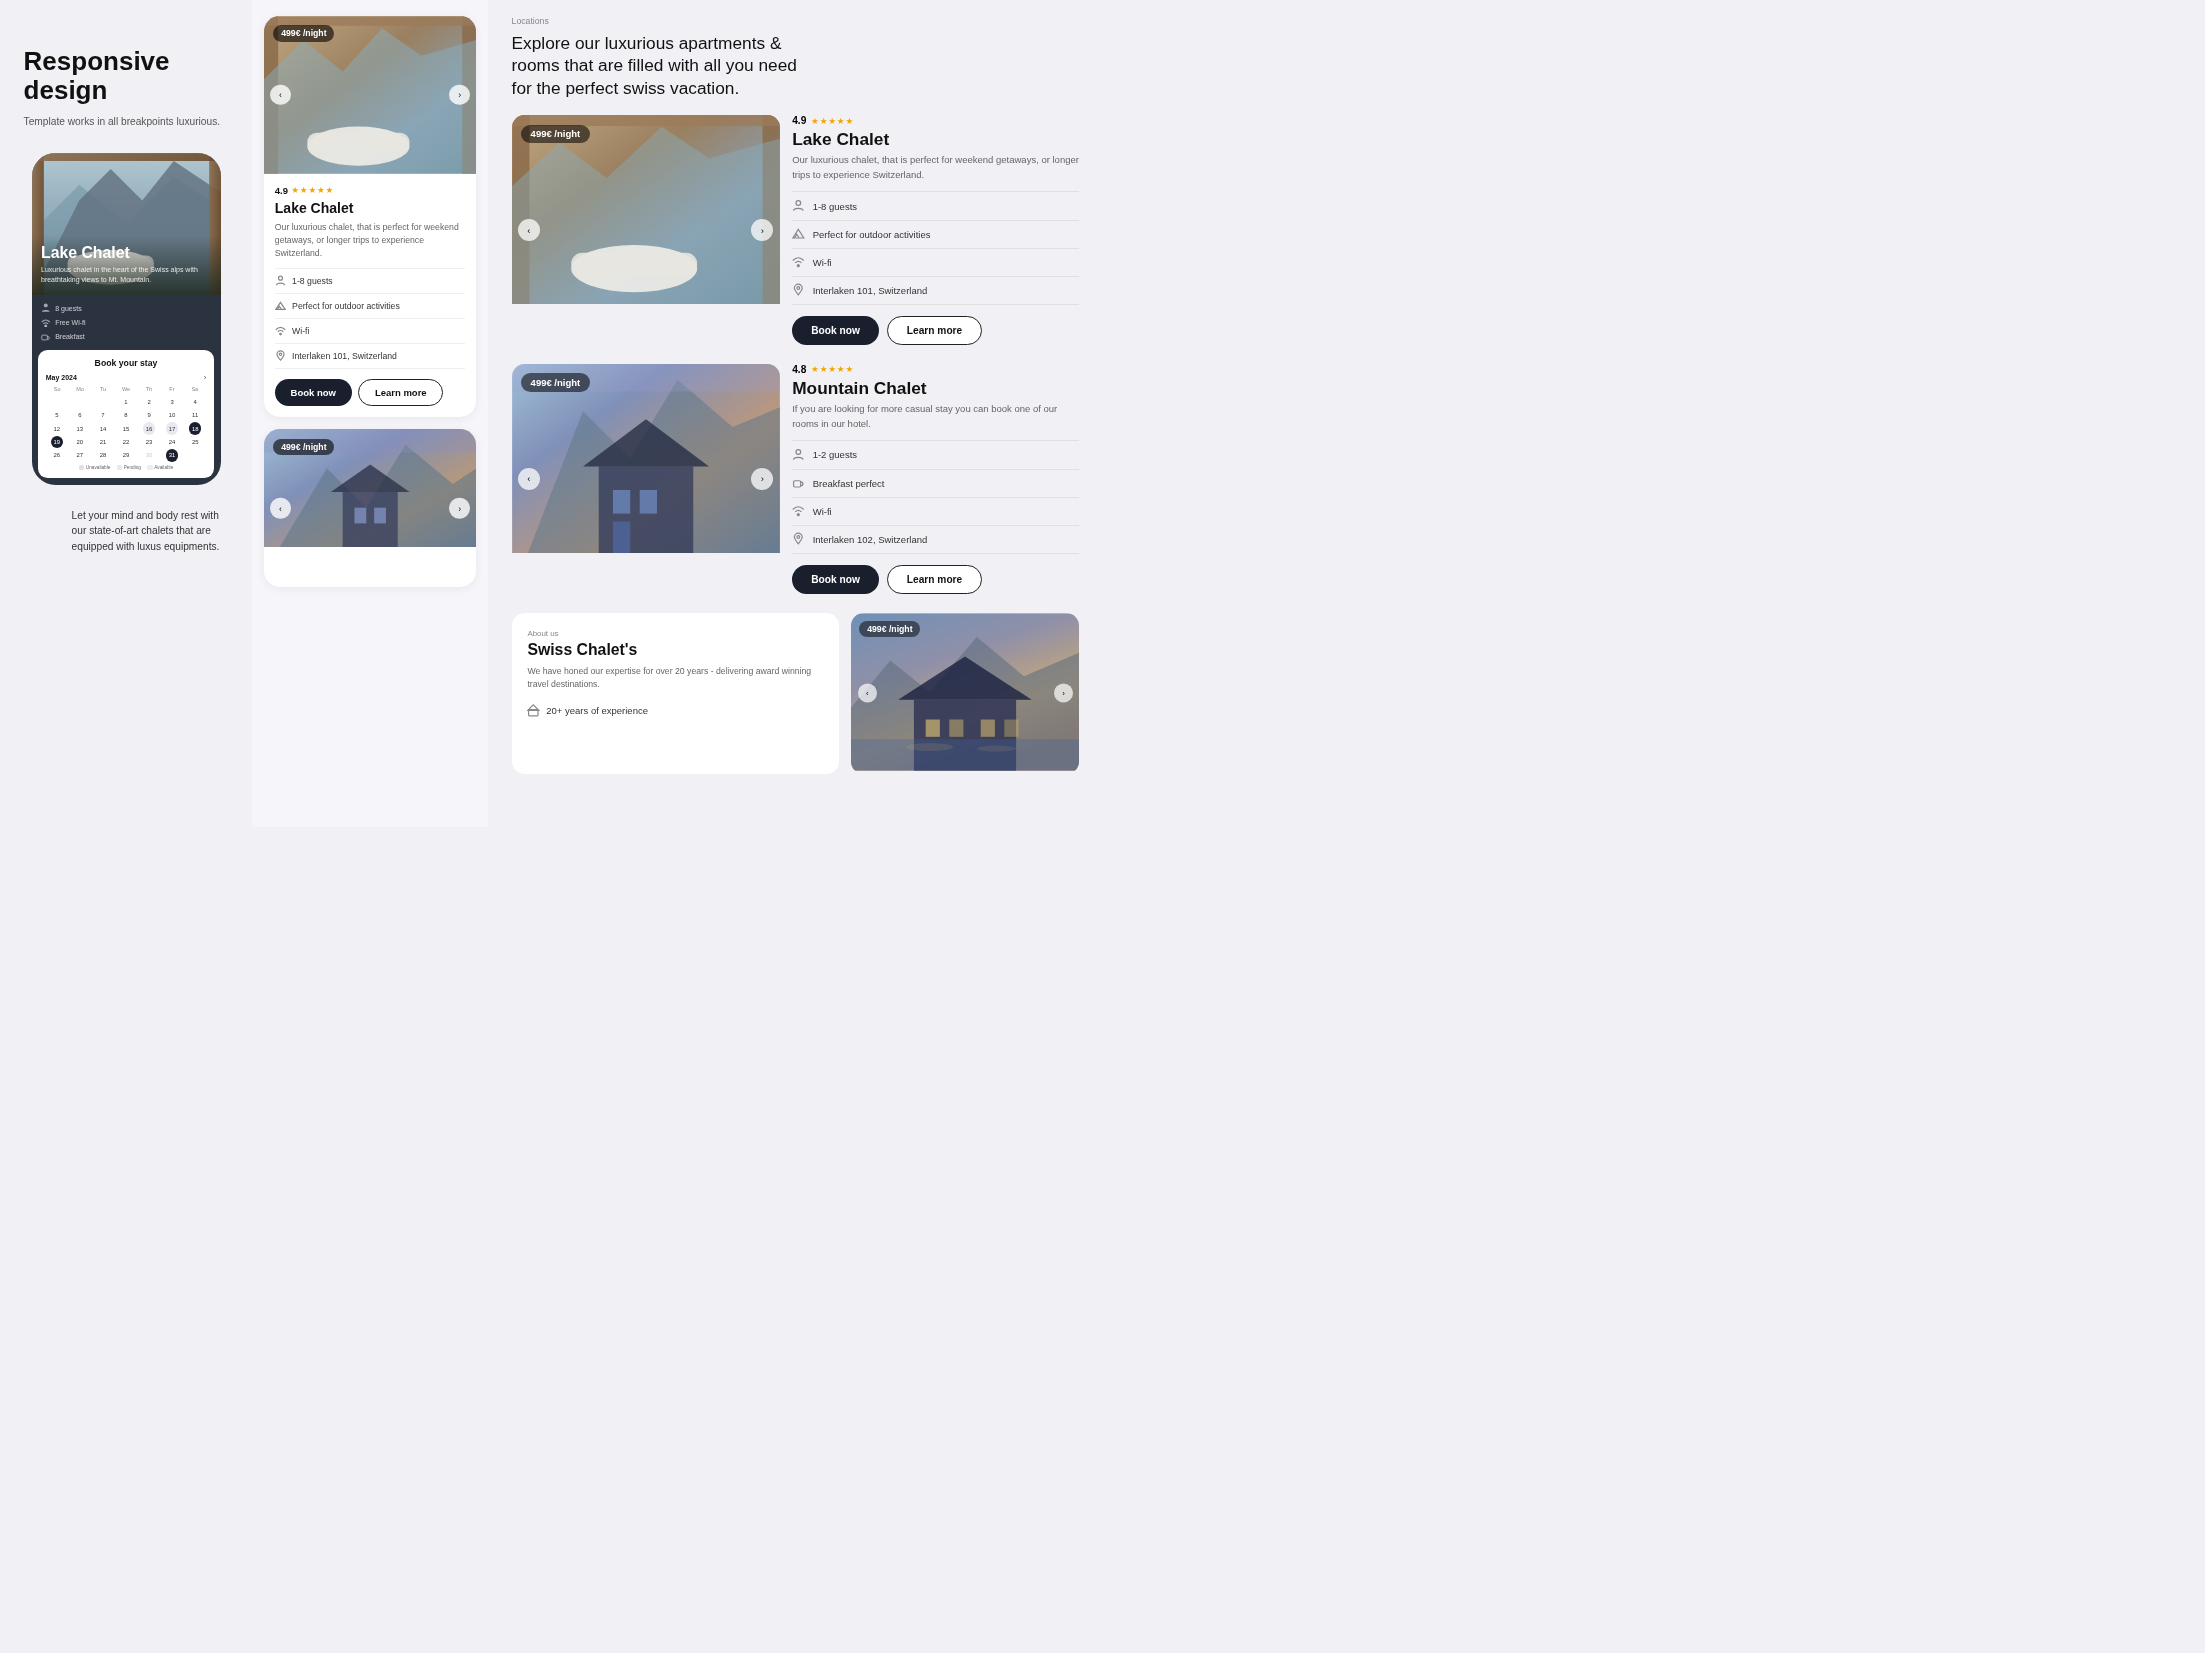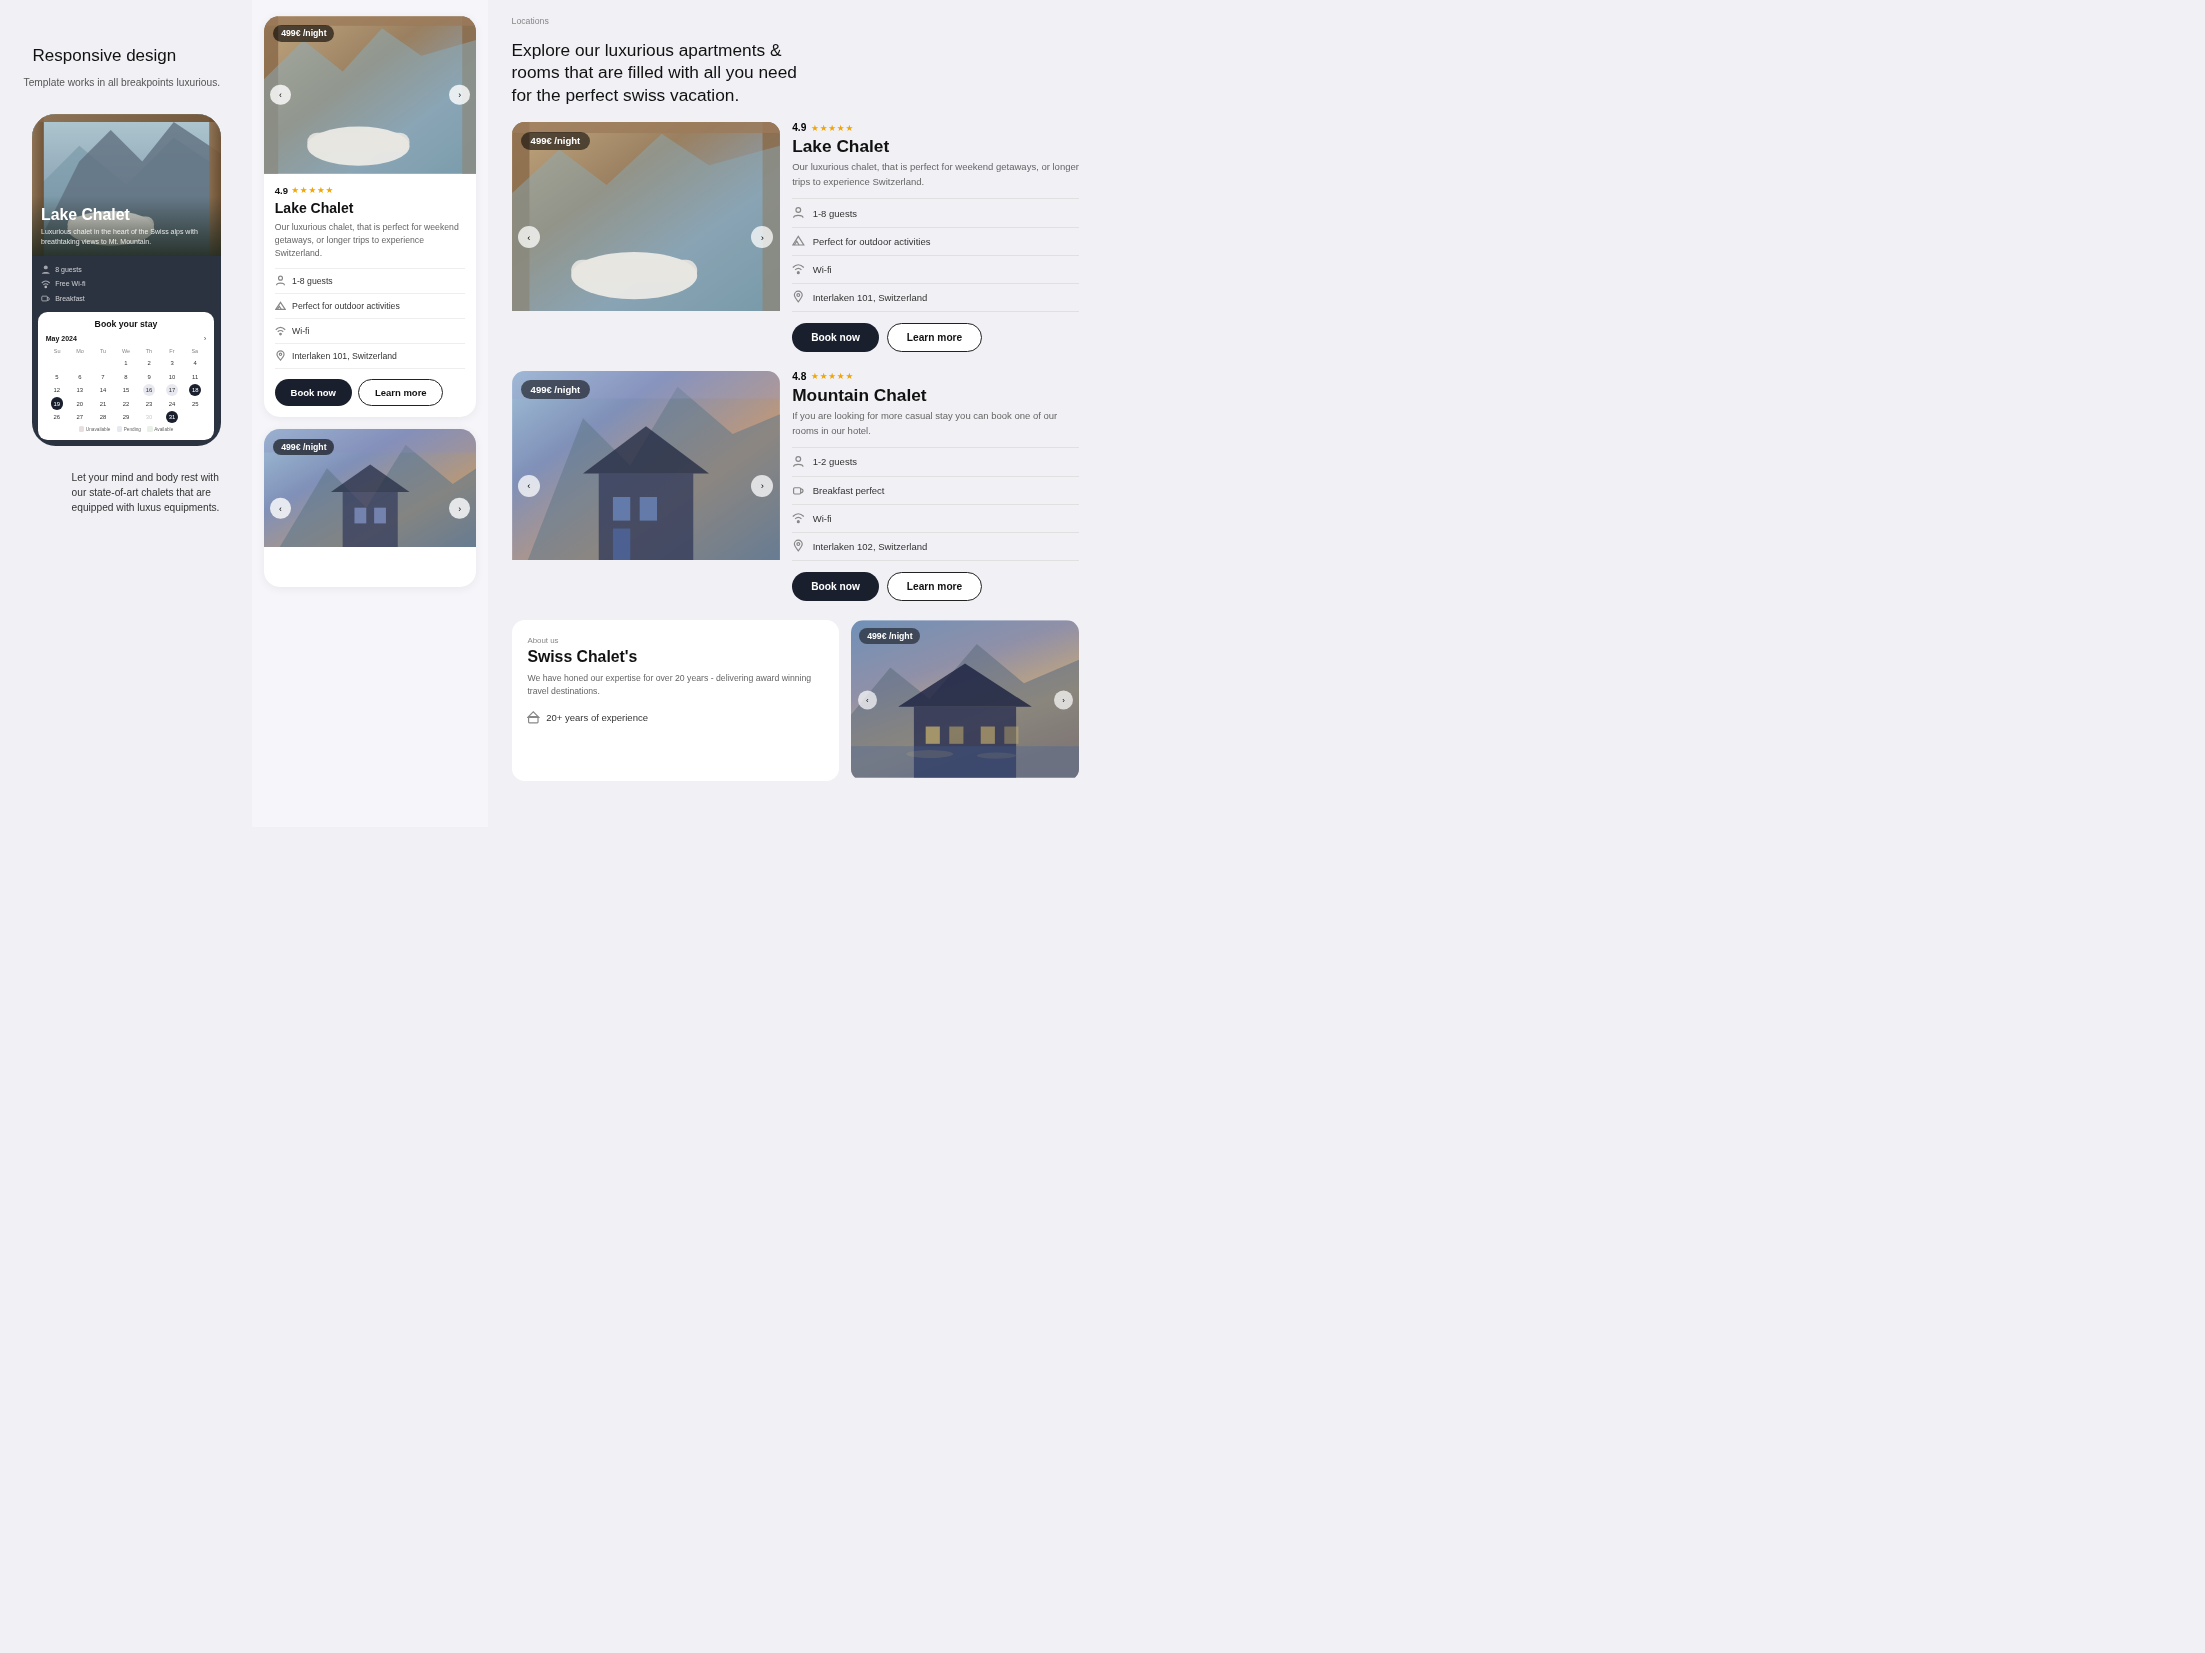--- a/index.html
+++ b/index.html
@@ -13,26 +13,25 @@
     }
 
     
     .left-panel {
       width: 252px;
       background: #f0f0f5;
       padding: 47px 23.6px 31.5px 23.6px;
       flex-shrink: 0;
     }
     .responsive-title {
-      font-size: 17px;
-      font-weight: 400;
+      font-size: 26px;
+      font-weight: 700;
       color: #111;
       line-height: 1.1;
       margin-bottom: 9.5px;
-      margin-left: 9px;
     }
     .responsive-subtitle {
       font-size: 10.2px;
       color: #555;
       line-height: 1.5;
       margin-bottom: 23.6px;
     }
 
     
     .phone-mockup {
@@ -314,21 +313,21 @@
     
     .right-panel {
       flex: 1;
       background: #f0f0f5;
       padding: 15.8px 23.6px 15.8px 23.6px;
       overflow-y: auto;
     }
     .locations-label {
       font-size: 8.7px;
       color: #888;
-      margin-bottom: 13px;
+      margin-bottom: 6px;
       font-weight: 500;
     }
     .locations-title {
       font-size: 17.3px;
       font-weight: 400;
       color: #111;
       line-height: 1.3;
       margin-bottom: 15.8px;
       max-width: 299px;
     }

